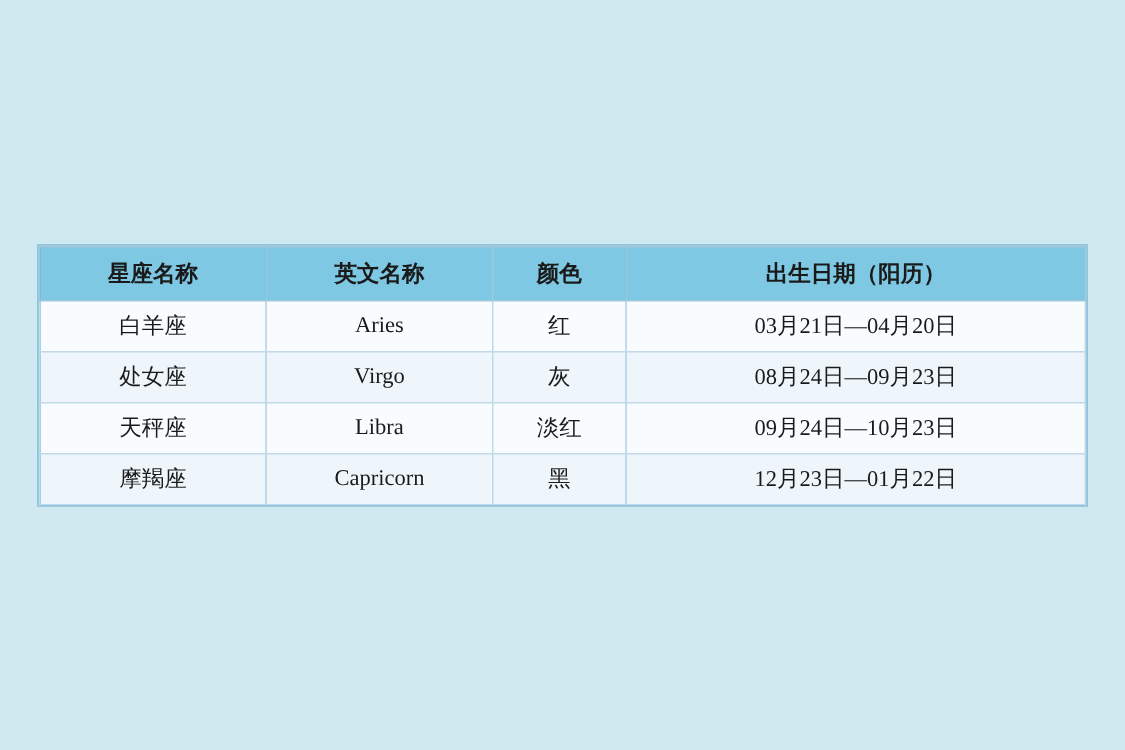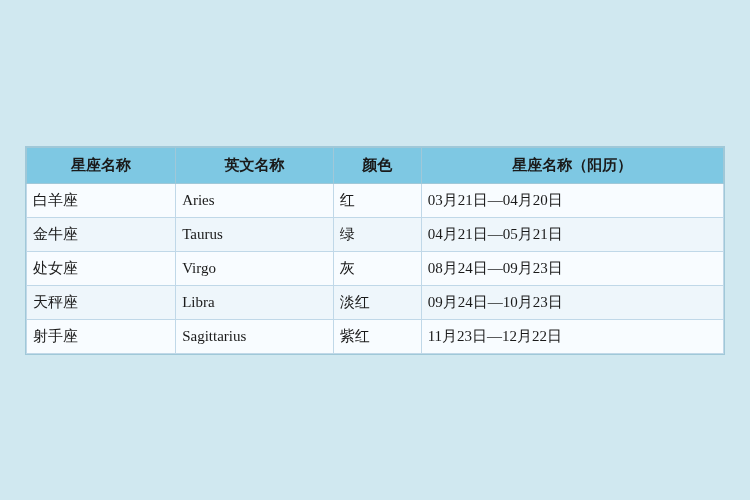--- a/index.html
+++ b/index.html
@@ -45,21 +45,21 @@
     tbody tr {
       background-color: #f8fcff;
     }
 
     tbody tr:nth-child(even) {
       background-color: #eef6fb;
     }
 
     tbody td {
       padding: 7px 6px;
-      text-align: left;
+      text-align: center;
       font-size: 15px;
       color: #1a1a1a;
       border: 1px solid #c0d8e8;
     }
 
     td:nth-child(1) {
       font-weight: normal;
     }
 
     td:nth-child(2) {
@@ -68,49 +68,43 @@
 </head>
 <body>
 
 <div class="table-container">
   <table>
     <thead>
       <tr>
         <th>星座名称</th>
         <th>英文名称</th>
         <th>颜色</th>
-        <th>星座名称（阳历）</th>
+        <th>出生日期（阳历）</th>
       </tr>
     </thead>
     <tbody id="table-body">
     <tr>
           <td>白羊座</td>
           <td>Aries</td>
           <td>红</td>
           <td>03月21日—04月20日</td>
-        </tr>
-        <tr>
-          <td>金牛座</td>
-          <td>Taurus</td>
-          <td>绿</td>
-          <td>04月21日—05月21日</td>
         </tr>
         <tr>
           <td>处女座</td>
           <td>Virgo</td>
           <td>灰</td>
           <td>08月24日—09月23日</td>
         </tr>
         <tr>
           <td>天秤座</td>
           <td>Libra</td>
           <td>淡红</td>
           <td>09月24日—10月23日</td>
         </tr>
         <tr>
-          <td>射手座</td>
-          <td>Sagittarius</td>
-          <td>紫红</td>
-          <td>11月23日—12月22日</td>
+          <td>摩羯座</td>
+          <td>Capricorn</td>
+          <td>黑</td>
+          <td>12月23日—01月22日</td>
         </tr>
       </tbody>
   </table>
 </div>
 
 </body></html>

